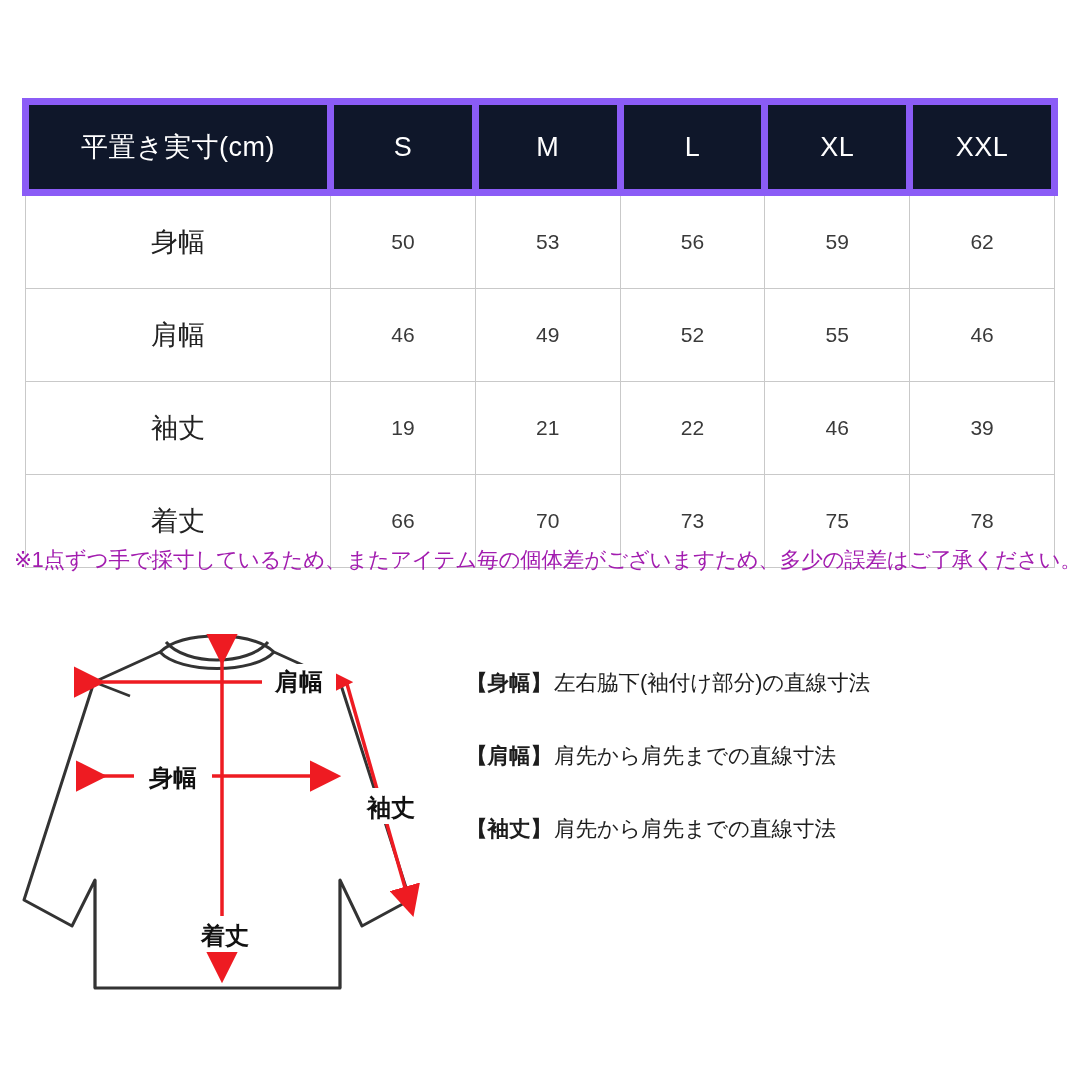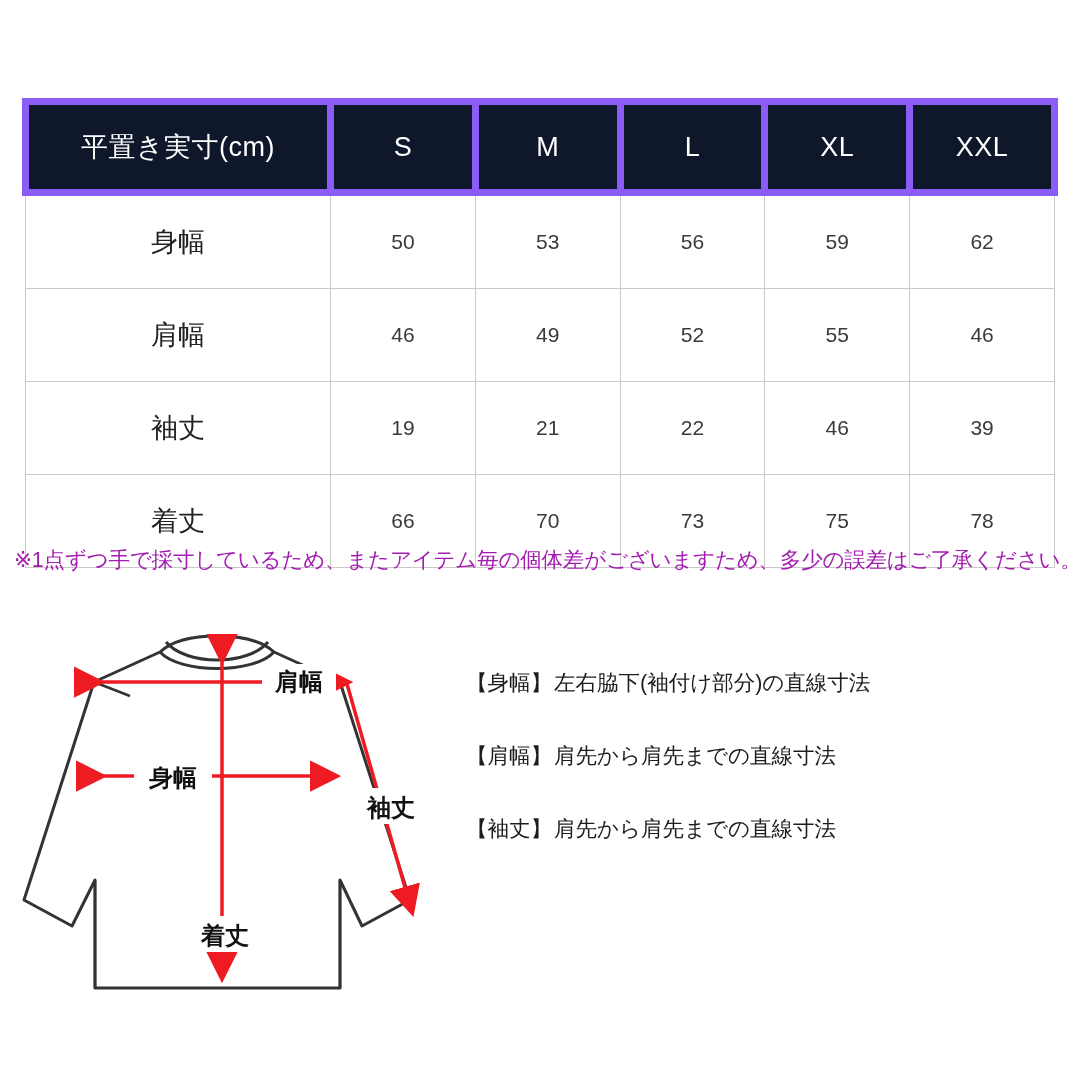--- a/index.html
+++ b/index.html
@@ -88,21 +88,21 @@
     top: 668px;
     width: 610px;
   }
   .legend-row {
     font-size: 21.5px;
     color: #1d1d1d;
     margin-bottom: 44px;
     white-space: nowrap;
   }
   .legend-row .term {
-    font-weight: normal;
+    font-weight: bold;
   }
   .legend-row .desc {
     margin-left: 2px;
   }
 </style>
 </head>
 <body>
 
 <div class="page">
 

